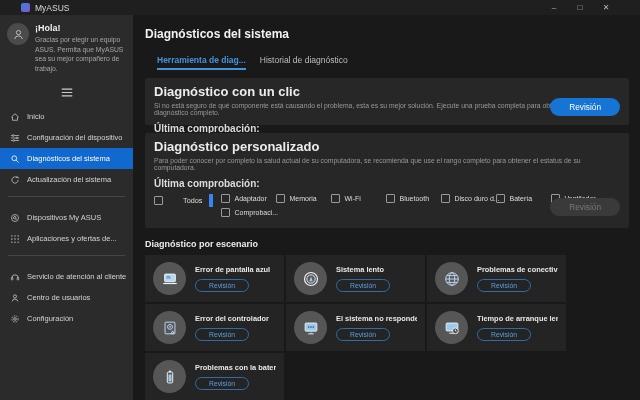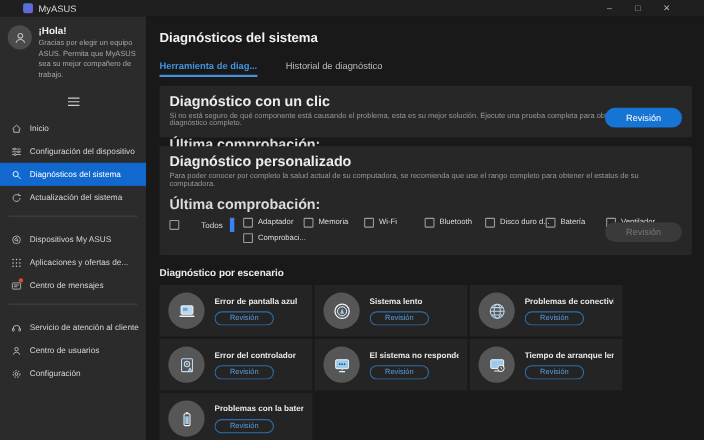--- a/index.html
+++ b/index.html
@@ -31,29 +31,29 @@
   .nav-item.active { background:#1169cf; color:#fff; }
   .nav-icon { width:11px; height:11px; min-width:11px; display:flex; align-items:center;
               justify-content:center; position:relative; }
   .nav-icon.badged::after { content:""; position:absolute; top:-1px; right:-1px; width:4px; height:4px;
               border-radius:50%; background:#e0452e; }
   .divider { height:1px; background:#454545; margin:6px 8px; }
 
   
   .main { flex:1; background:#191919; padding:6px 11px 0 12px; overflow:hidden; }
   .page-title { font-size:12px; font-weight:bold; color:#f2f2f2; margin-top:6px; }
-  .tabs { display:flex; gap:26px; margin-top:14px; }
+  .tabs { display:flex; gap:14px; margin-top:14px;margin-left:12px; }
   .tab { font-size:8.5px; color:#bdbdbd; padding-bottom:3px; background:none; border:none;
          border-bottom:2px solid transparent; font-family:inherit; }
   .tab.active { color:#4593dd; font-weight:bold; border-bottom-color:#4593dd; }
 
   .card { background:#272727; border-radius:2px; padding:6px 9px; margin-top:8px; position:relative; }
   .card-title { font-size:13px; font-weight:bold; color:#ececec; }
   .card-desc { font-size:6.8px; color:#989898; margin-top:3px; padding-right:6px; }
-  .last-check { font-size:13px; font-weight:bold; color:#dcdcdc; margin-top:7px; }
+  .last-check { font-size:10px; font-weight:bold; color:#dcdcdc; margin-top:7px; }
   .btn { border:none; border-radius:11px; font-size:8.3px; padding:4px 19px; font-family:inherit; }
   .btn-primary { background:#1574d4; color:#fff; position:absolute; right:9px; bottom:9px; }
   .btn-disabled { background:#3a3a3a; color:#787878; position:absolute; right:9px; bottom:12px; }
 
   .check-row { display:flex; align-items:flex-start; margin-top:5px; }
   .todos { display:flex; align-items:center; gap:20px; font-size:7.3px; color:#dedede;
            padding:2px 7px 2px 0; border-right:4px solid #3b82f6; margin-right:8px; }
   .checks { display:flex; flex-wrap:wrap; width:392px; }
   .check { display:flex; align-items:center; gap:4px; font-size:7px; color:#dedede;
            width:55px; margin-bottom:5px; white-space:nowrap; }
@@ -178,31 +178,20 @@
                 <circle cx="8" cy="8" r="1.1"></circle>
                 <circle cx="13" cy="8" r="1.1"></circle>
                 <circle cx="3" cy="13" r="1.1"></circle>
                 <circle cx="8" cy="13" r="1.1"></circle>
                 <circle cx="13" cy="13" r="1.1"></circle>
               </g>
             </svg>
           </span>
     <span class="nav-label">Aplicaciones y ofertas de...</span>
   </div>
-        <div class="nav-item">
-    <span class="nav-icon badged">
-            <svg viewBox="0 0 16 16" width="10" height="10">
-              <g stroke="#cfcfcf" stroke-width="1.1" fill="none">
-                <rect x="2" y="3.5" width="12" height="9" rx="1"></rect>
-                <path d="M4.2 6.5h7.6M4.2 9h5"></path>
-              </g>
-            </svg>
-          </span>
-    <span class="nav-label">Centro de mensajes</span>
-  </div>
       </div>
     <div class="divider"></div>
     <div class="nav" id="nav-bottom">
         <div class="nav-item">
     <span class="nav-icon">
             <svg viewBox="0 0 16 16" width="10" height="10">
               <g stroke="#cfcfcf" stroke-width="1.2" fill="none">
                 <path d="M3 9.5a5 5 0 0 1 10 0"></path>
                 <rect x="2.2" y="8.8" width="2.3" height="4" rx="1"></rect>
                 <rect x="11.5" y="8.8" width="2.3" height="4" rx="1"></rect>

